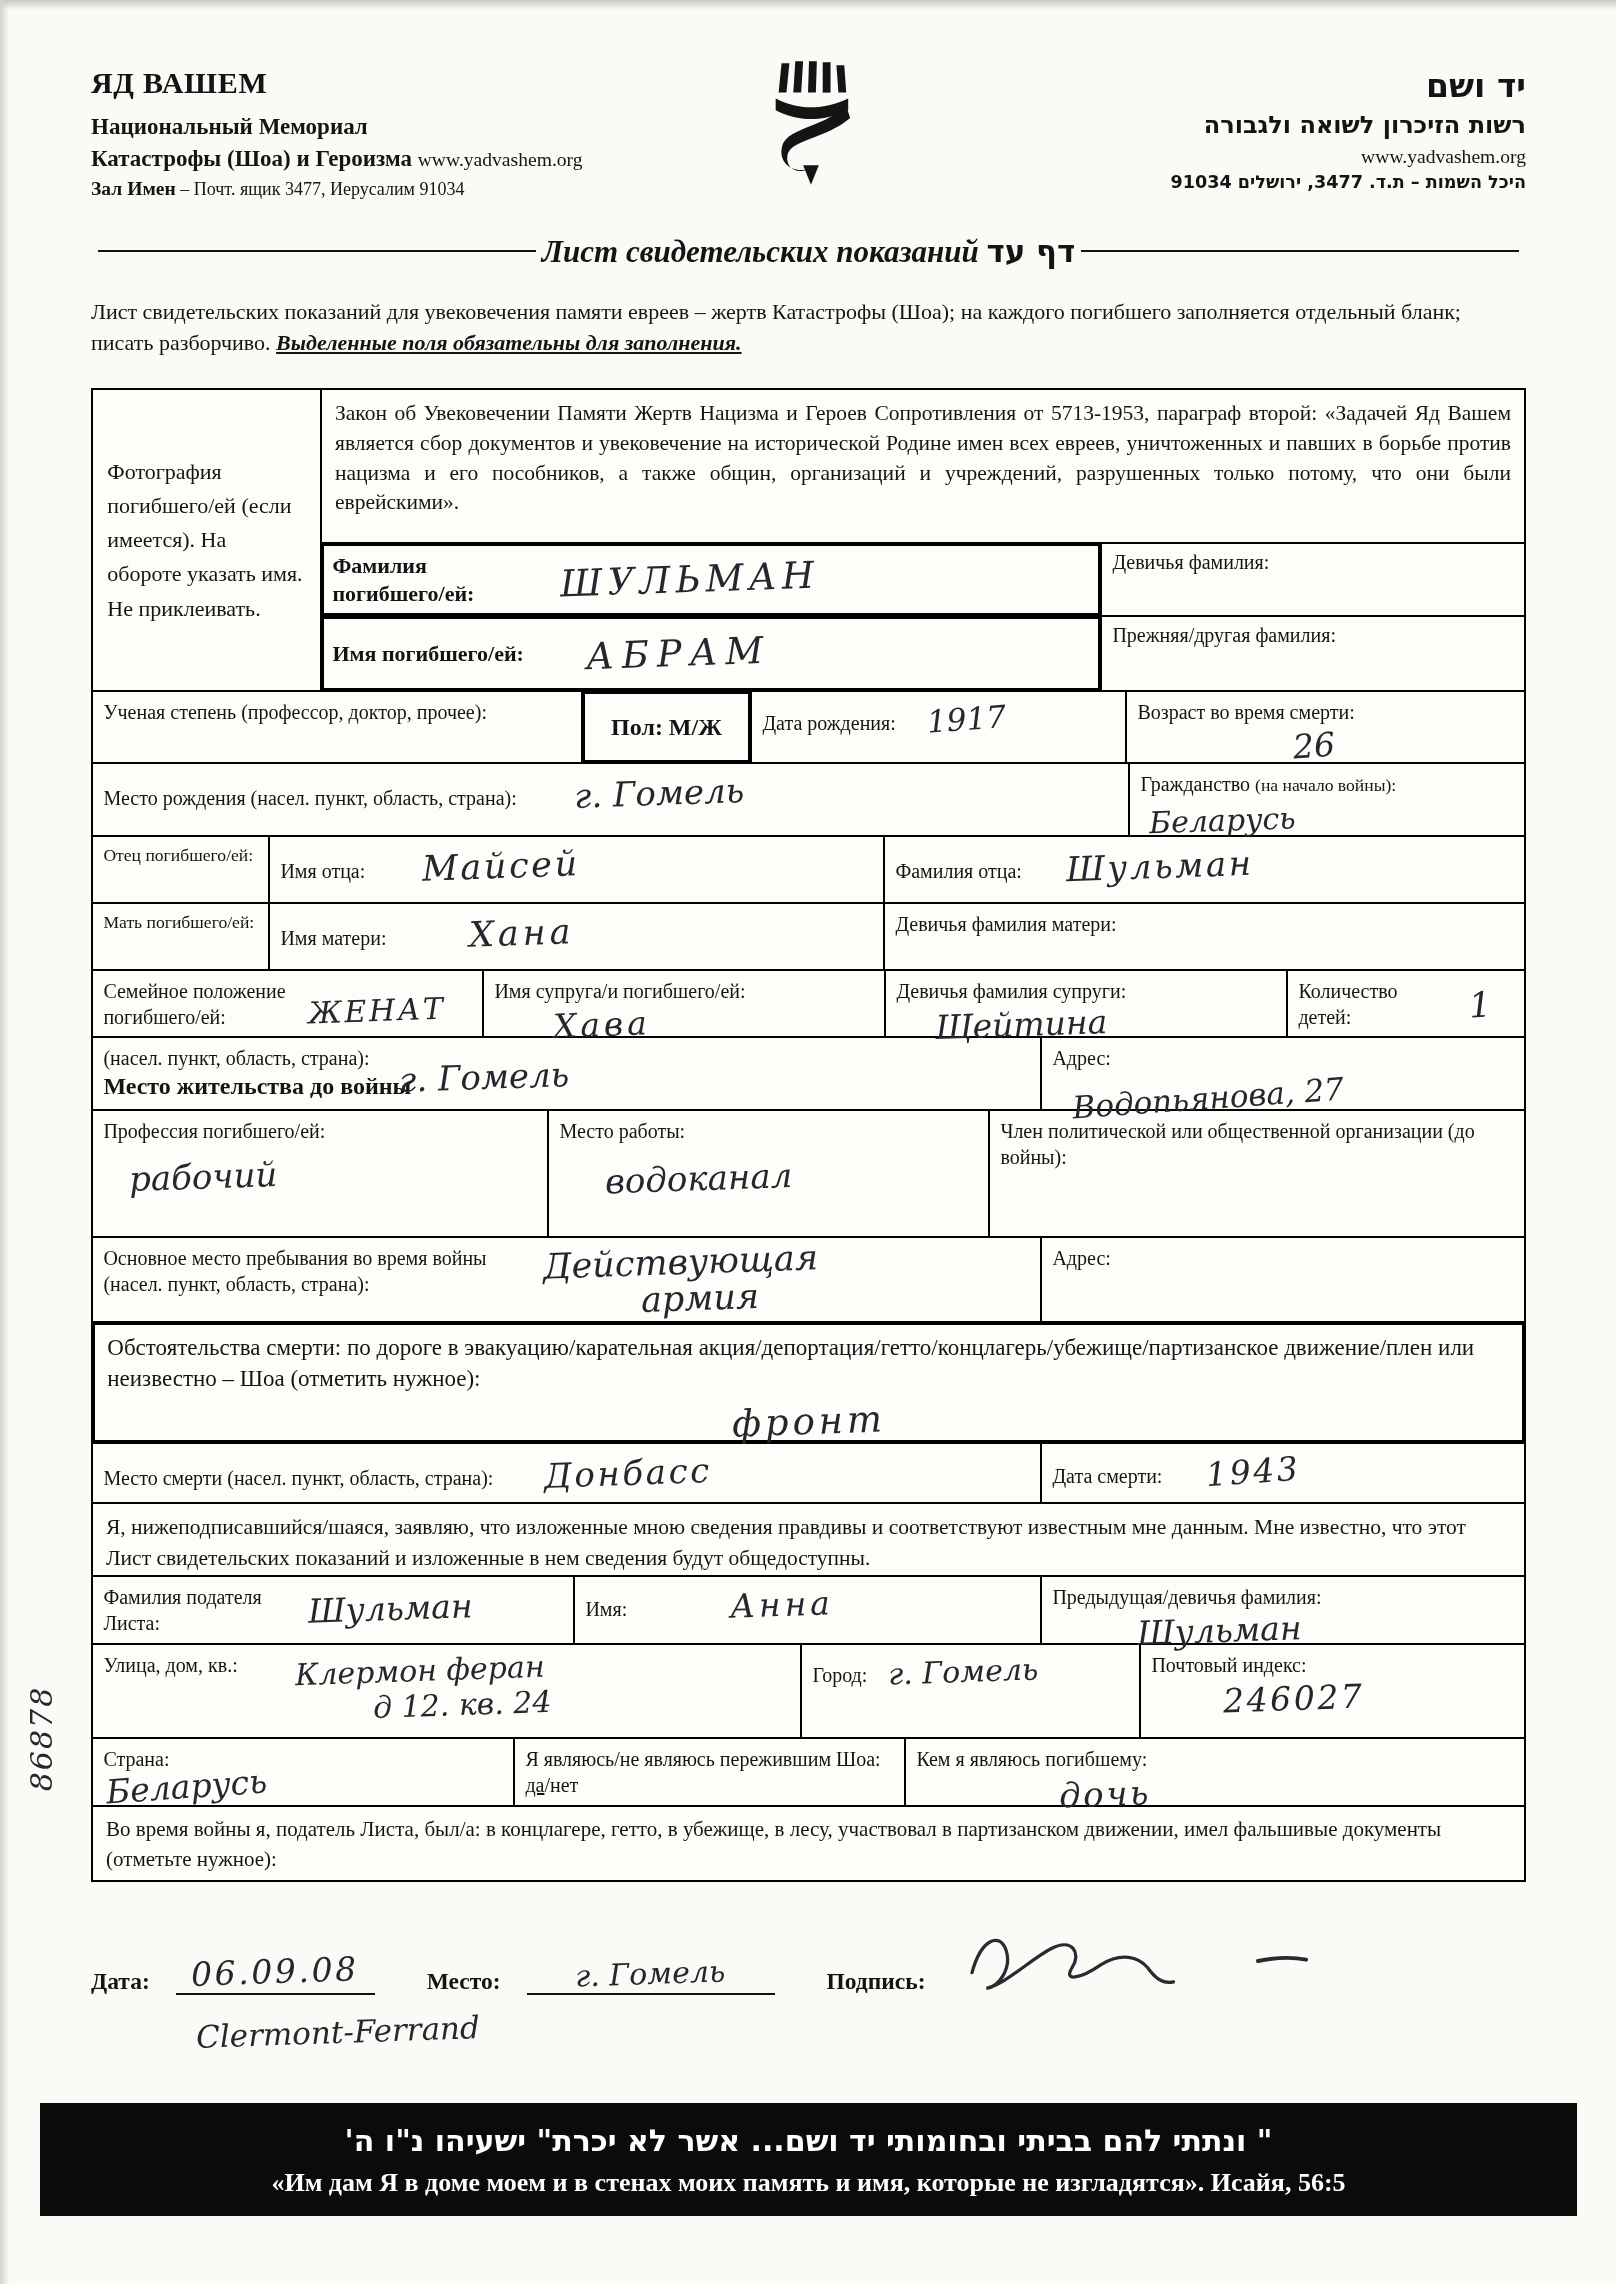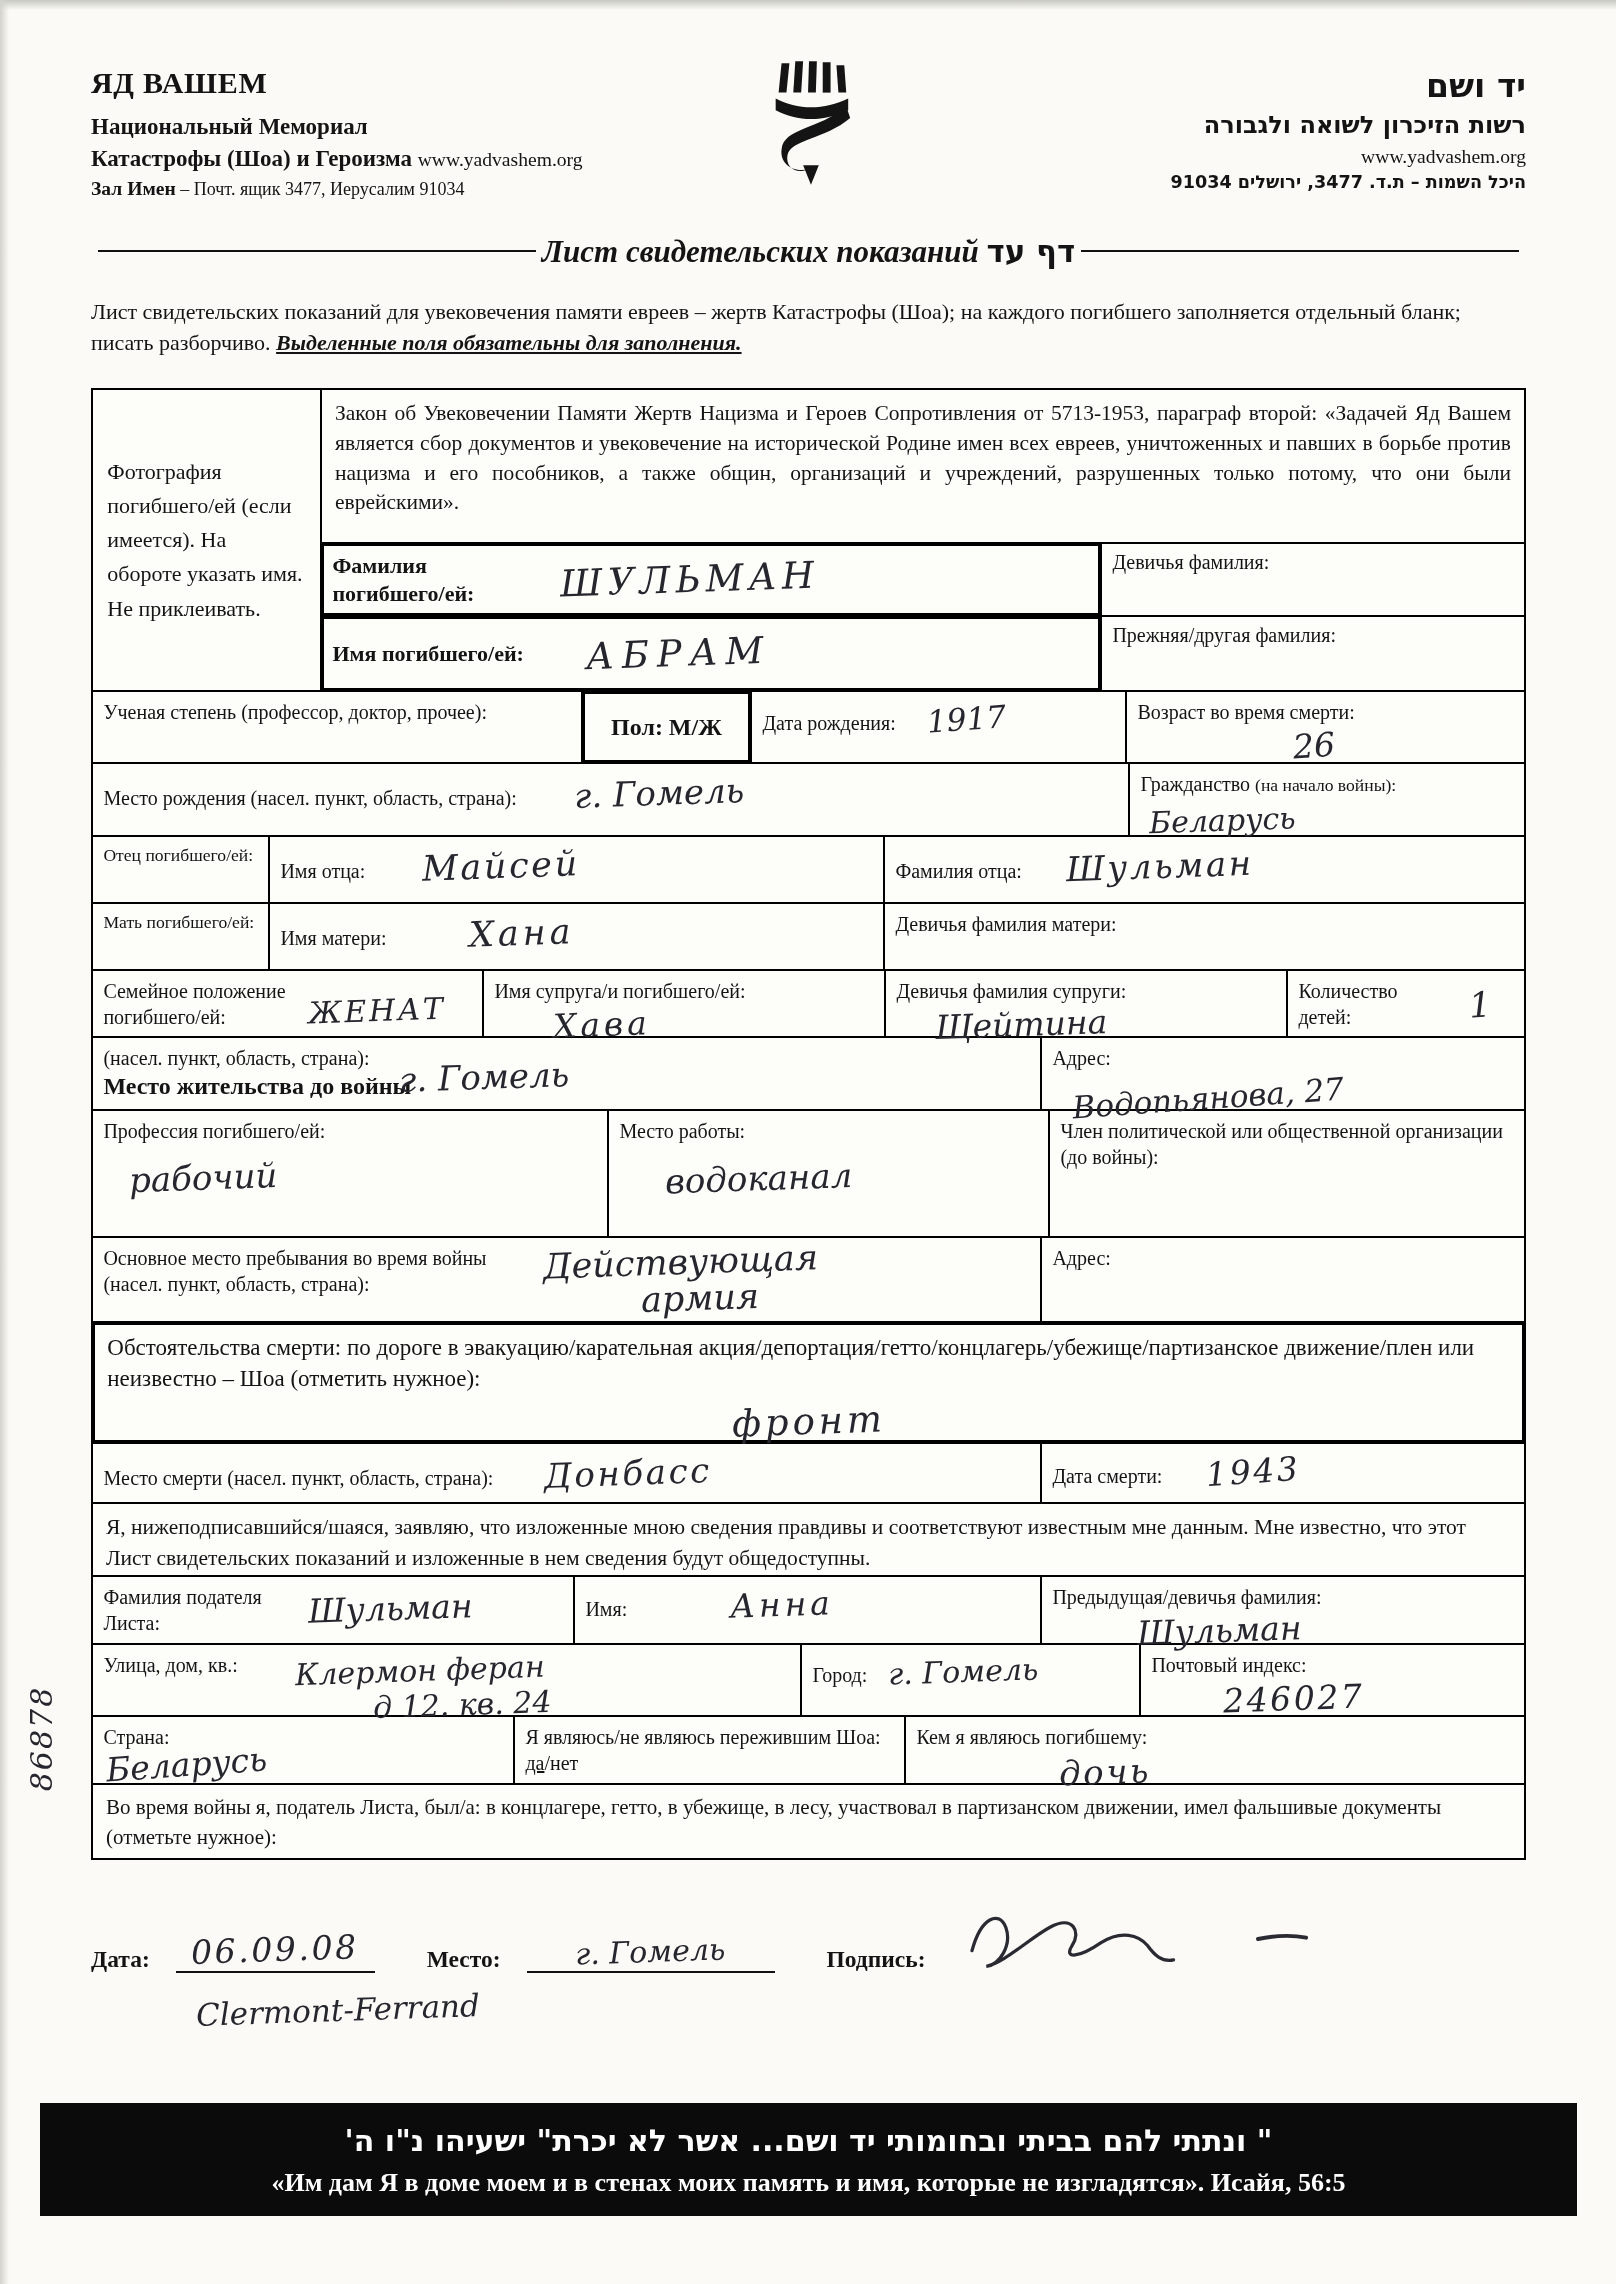--- a/index.html
+++ b/index.html
@@ -51,24 +51,24 @@
   .tbl { margin: 30px 91px 0; border: 2.6px solid #000; background: #fdfdfa; }
   .row { display: flex; border-bottom: 2px solid #000; position: relative; }
   .row.lastrow { border-bottom: none; }
   .c { border-right: 2px solid #000; padding: 6.5px 10.4px; position: relative; font-size: 20px; line-height: 1.3; }
   .c.last { border-right: none; }
   .flex1 { flex: 1; }
   .thick { box-shadow: inset 0 0 0 2px #000; }
 
   .w272{width:177px}.w980{width:639px}.w752{width:490px}.w260{width:169px}
   .w576{width:375px}.w604{width:394px}.w600{width:391px}.w616{width:402px}
-  .w740{width:482px}.w700{width:516px}.w676{width:441px}.w520{width:339px}
+  .w740{width:482px}.w700{width:456px}.w676{width:441px}.w520{width:339px}
   .w588{width:383px}.w648{width:422px}.hB{height:73px}.hC{height:72px}.hD{height:67px}
   .hE{height:127px}.hF{height:85px}.hG{height:121px}.hH{height:60px}
-  .hI{height:68px}.hJ{height:72px}
+  .hI{height:68px}.hJ{height:94px}
 
   .photo-cell { width: 229px; border-right: 2px solid #000;
     display:flex; flex-direction:column; justify-content:center;
     padding: 0 14.3px; font-size: 22px; line-height: 1.55; }
   .top-right { flex: 1; display:flex; flex-direction:column; }
   .sub { display:flex; border-bottom: 2px solid #000; }
   .sub.lastsub { border-bottom: none; }
   .law-cell { height: 154px; padding: 9px 13px; font-size: 21.5px; line-height: 1.38;
     border-bottom: 2px solid #000; text-align: justify; }
   .nm-row { height: 73px; }

